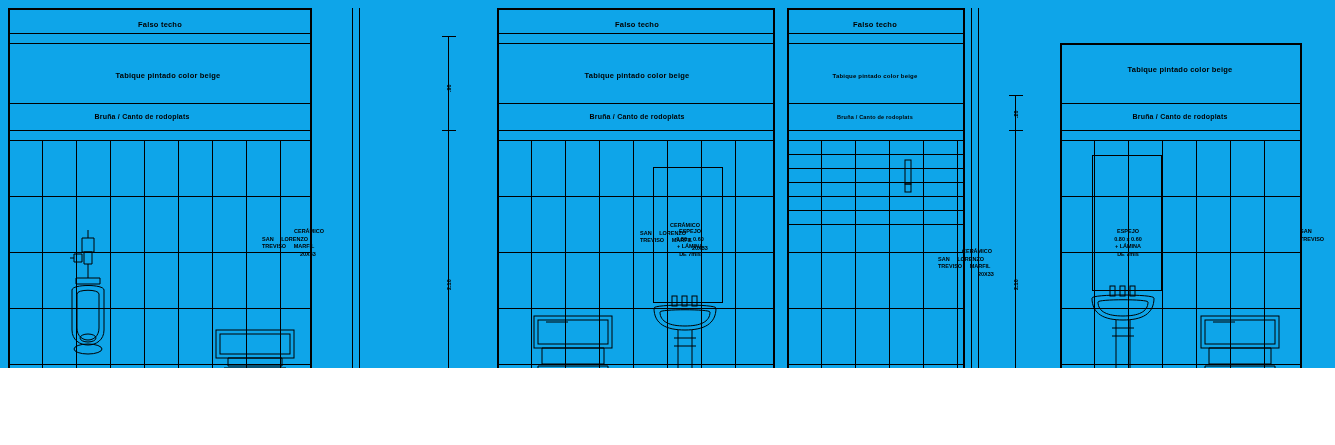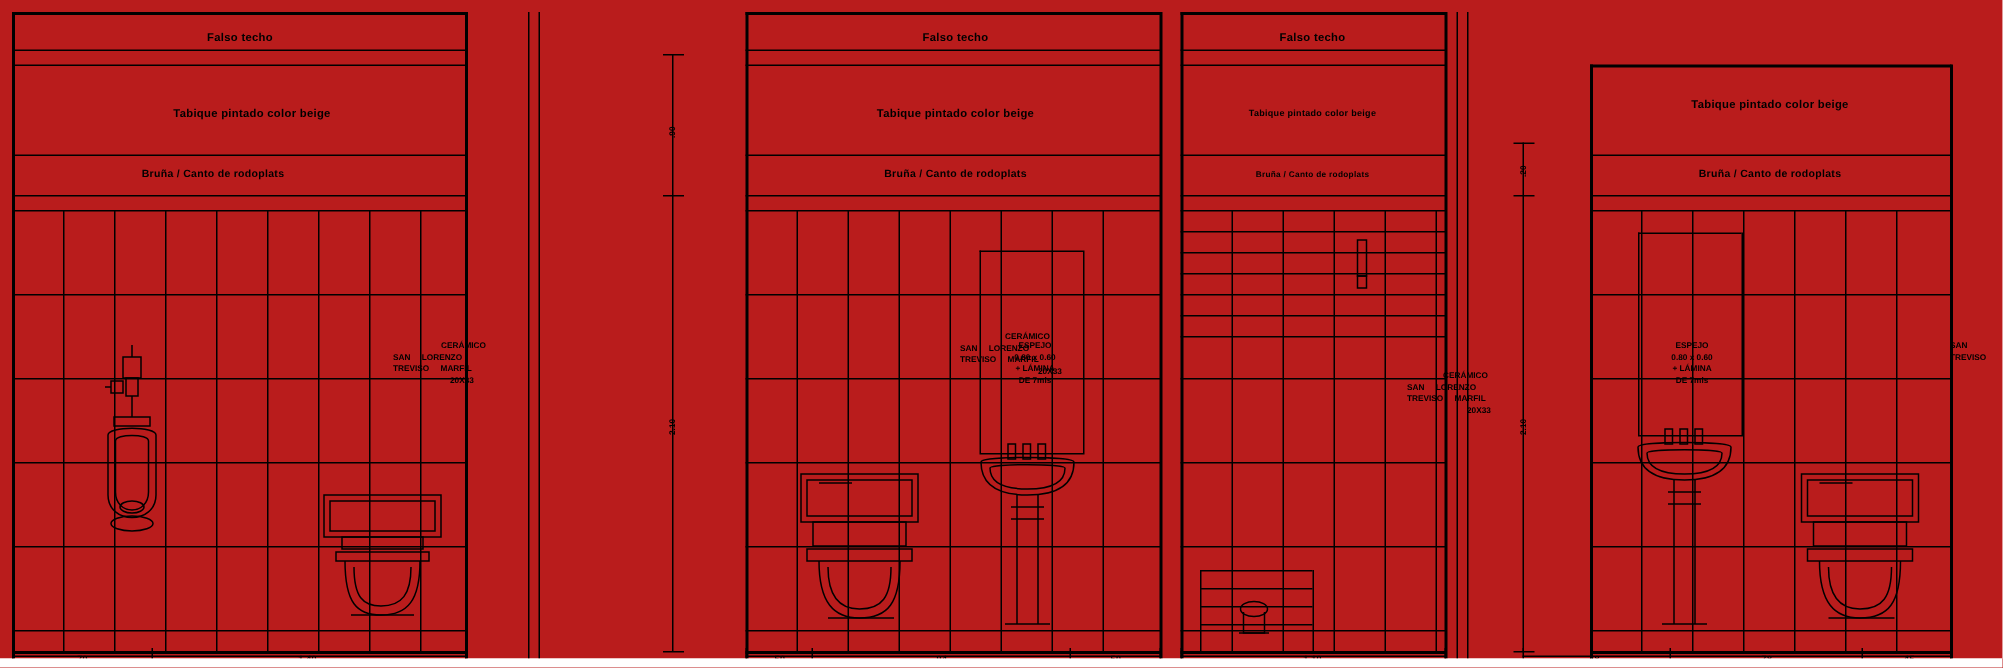--- a/index.html
+++ b/index.html
@@ -1,17 +1,17 @@
 <!DOCTYPE html>
 <html><head>
 <meta charset="utf-8">
 <style>
   html,body{margin:0;padding:0;background:#ffffff;}
   body{font-family:"Liberation Sans", sans-serif;}
-  #sheet{position:relative;width:1335px;height:439px;background:#b91c1c;overflow:hidden;}
+  #sheet{position:relative;width:1335px;height:368px;background:#0ea5e9;overflow:hidden;}
   .ln{position:absolute;background:#000;}
   .h{height:1px;}
   .v{width:1px;}
   .h2{height:2px;}
   .v2{width:2px;}
   .lbl{position:absolute;font-weight:bold;color:#000;white-space:nowrap;letter-spacing:.2px;}
   .lbl.c{transform:translateX(-50%);}
   .t7{font-size:7px;}
   .t75{font-size:7.5px;}
   .t6{font-size:6px;}

